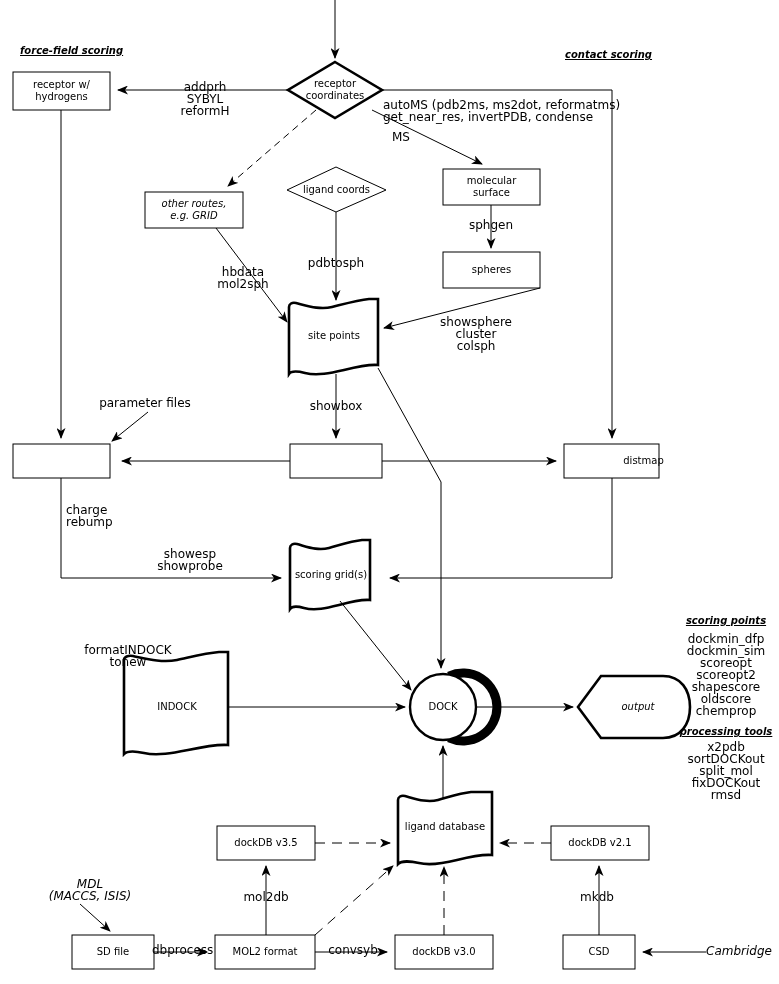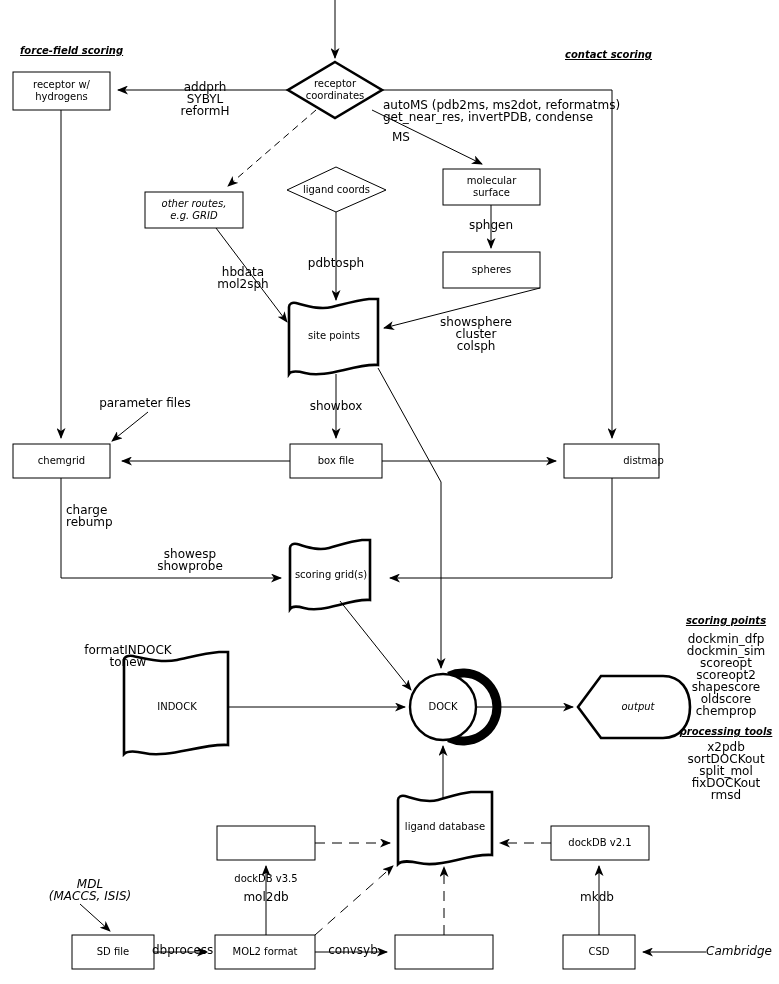--- a/index.html
+++ b/index.html
@@ -185,30 +185,29 @@
 coordinates</div>
 <div class="nodetext" style="left:13px;top:72px;width:97px;height:38px;">receptor w/
 hydrogens</div>
 <div class="nodetext italic" style="left:145px;top:192px;width:98px;height:36px;">other routes,
 e.g. GRID</div>
 <div class="nodetext" style="left:287px;top:176px;width:99px;height:28px;">ligand coords</div>
 <div class="nodetext" style="left:443px;top:169px;width:97px;height:36px;">molecular
 surface</div>
 <div class="nodetext" style="left:443px;top:252px;width:97px;height:36px;">spheres</div>
 <div class="nodetext" style="left:289px;top:322px;width:90px;height:28px;">site points</div>
-<div class="nodetext" style="left:13px;top:444px;width:97px;height:34px;">chemgrid</div>
-<div class="nodetext" style="left:290px;top:444px;width:92px;height:34px;">box file</div>
 <div class="nodetext" style="left:596px;top:444px;width:95px;height:34px;">distmap</div>
 <div class="nodetext" style="left:290px;top:562px;width:82px;height:26px;">scoring grid(s)</div>
 <div class="nodetext" style="left:128px;top:694px;width:98px;height:26px;">INDOCK</div>
 <div class="nodetext" style="left:410px;top:694px;width:66px;height:26px;">DOCK</div>
 <div class="nodetext italic" style="left:590px;top:694px;width:96px;height:26px;font-style:italic;">output</div>
 <div class="nodetext" style="left:398px;top:814px;width:94px;height:26px;">ligand database</div>
-<div class="nodetext" style="left:217px;top:826px;width:98px;height:34px;margin-top:36px;">dockDB v3.5</div>
+<div class="nodetext" style="left:217px;top:826px;width:98px;height:34px;">dockDB v3.5</div>
 <div class="nodetext" style="left:551px;top:826px;width:98px;height:34px;">dockDB v2.1</div>
+<div class="nodetext" style="left:395px;top:935px;width:98px;height:34px;">dockDB v3.0</div>
 <div class="nodetext" style="left:72px;top:935px;width:82px;height:34px;">SD file</div>
 <div class="nodetext" style="left:215px;top:935px;width:100px;height:34px;">MOL2 format</div>
 <div class="nodetext" style="left:563px;top:935px;width:72px;height:34px;">CSD</div>
 
 <div class="lbl" style="left:160px;top:81px;width:90px;">addprh
 SYBYL
 reformH</div>
 <div class="lbl" style="left:383px;top:99px;width:215px;text-align:left;">autoMS (pdb2ms, ms2dot, reformatms)
 get_near_res, invertPDB, condense</div>
 <div class="lbl" style="left:392px;top:131px;width:30px;text-align:left;">MS</div>

